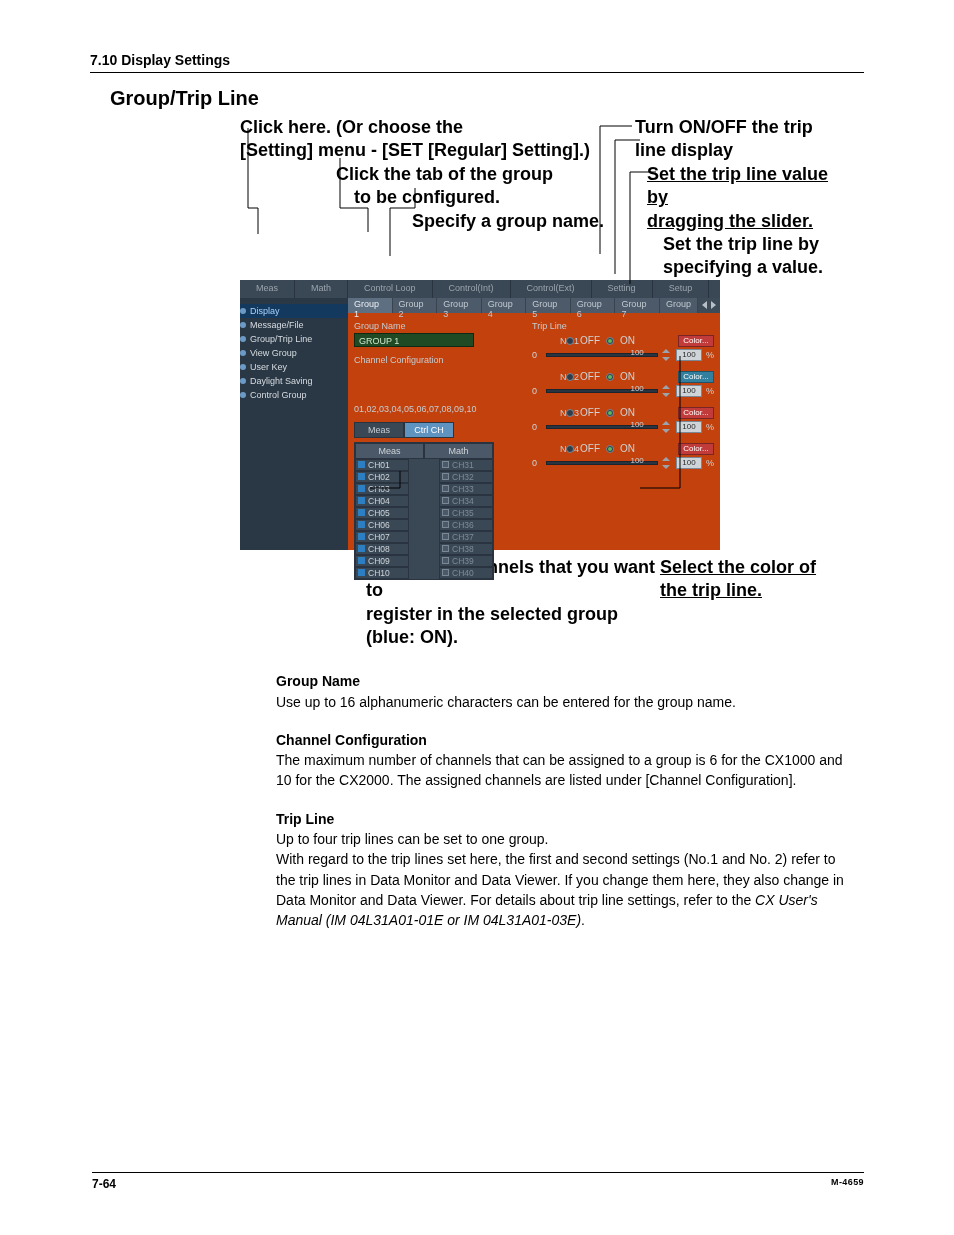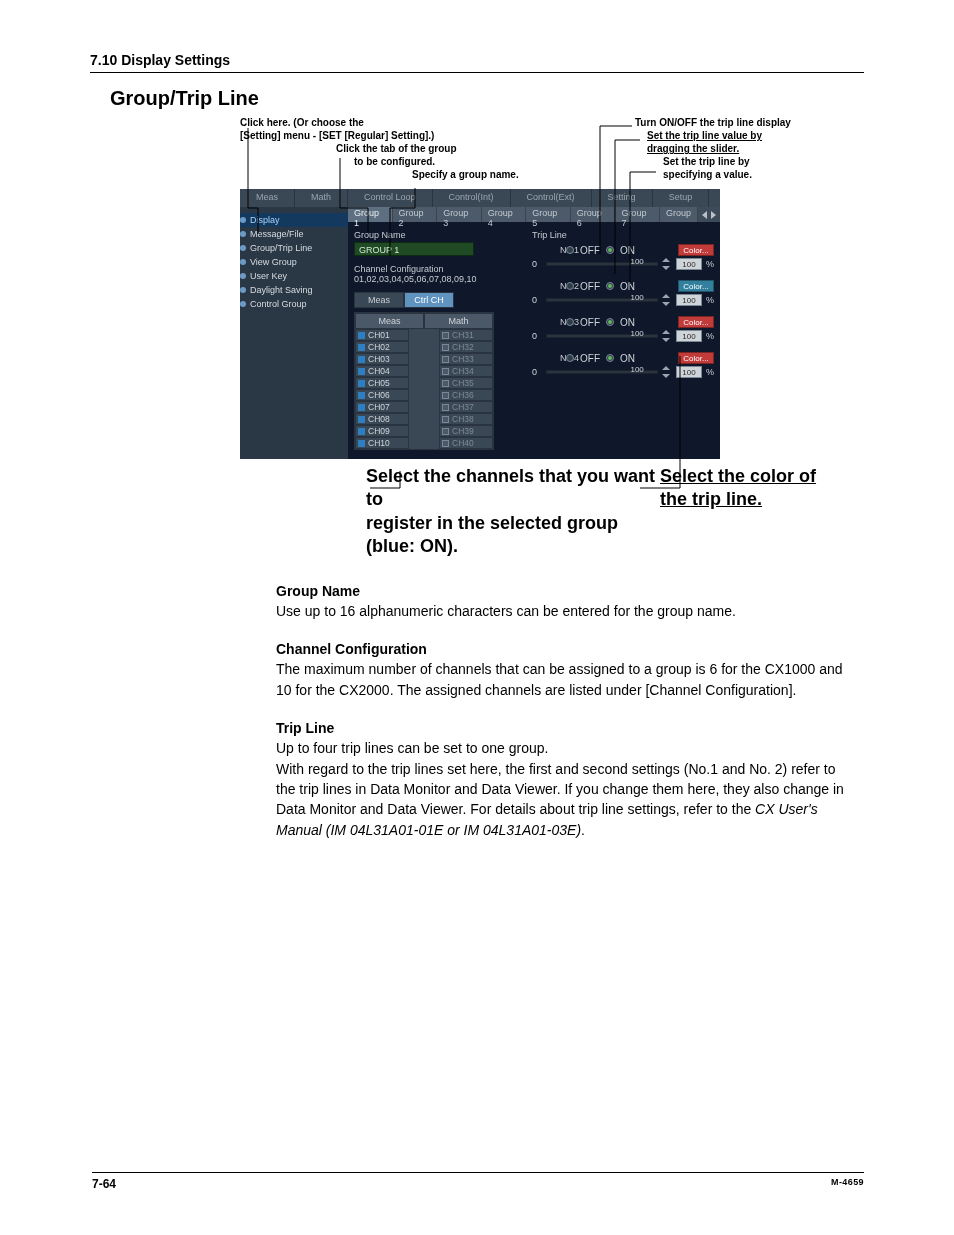--- a/index.html
+++ b/index.html
@@ -29,21 +29,21 @@
     margin: 14px 0 6px 20px;
   }
   .figure-block {
     margin-left: 150px;
     width: 600px;
   }
   .callouts-top {
     display: flex;
     width: 600px;
     font-weight: bold;
-    font-size: 10px;
+    font-size: 18px;
     line-height: 1.3;
   }
   .callouts-top .left {
     flex: 1;
     position: relative;
     padding-bottom: 8px;
   }
   .callouts-top .right {
     width: 205px;
     text-align: left;
@@ -101,21 +101,21 @@
   }
   .side-item.sel { background: #13395e; color: #a7d3ff; }
   .side-bullet {
     width: 6px; height: 6px; border-radius: 50%;
     background: #6c9ac6; margin-right: 4px; flex-shrink:0;
   }
 
   .content {
     position: absolute;
     top: 18px; left: 108px; right: 0; bottom: 0;
-    background: #0f172a;
+    background: #c2410c;
   }
   .group-tabs {
     display: flex;
     height: 15px;
     background: #3d4a58;
   }
   .gtab {
     padding: 1px 6px;
     color: #c2cad1;
     background: #4c5a6a;
@@ -141,21 +141,21 @@
     padding: 8px 6px;
   }
   .gn-lbl { font-size: 9px; color:#c6ccd2; }
   .gn-input {
     width: 120px; height: 14px;
     background: #1f4a23; border: 1px solid #0f2a12;
     color: #cfe7d0; font-size: 9px;
     padding: 0 4px; line-height:14px; margin-top:2px;
   }
   .cc-lbl { margin-top: 8px; font-size: 9px; color:#c6ccd2; }
-  .cc-val { font-size: 9px; color:#c6ccd2; }
+  .cc-val { font-size: 9px; color:#c6ccd2;margin-top:39px; }
 
   .subtabs {
     display: flex; margin-top: 8px; width: 100px;
   }
   .subtab {
     flex:1; text-align:center; padding:2px 0;
     background:#3a4856; color:#c6ccd2; font-size:9px;
     border: 1px solid #2a3440;
   }
   .subtab.sel { background:#5f93c0; color:#fff; }

